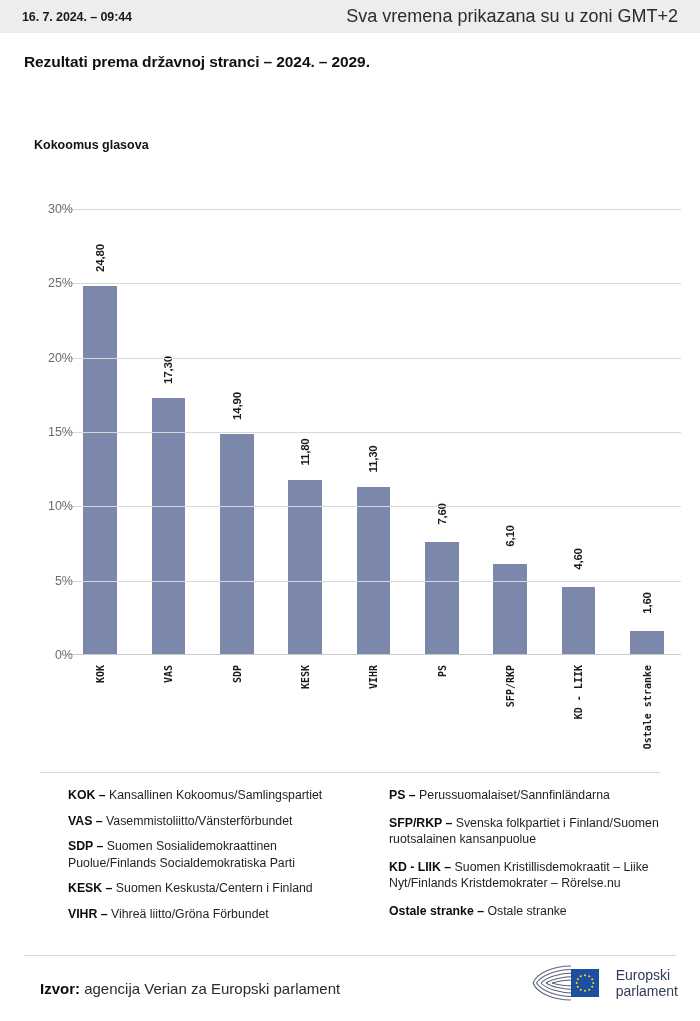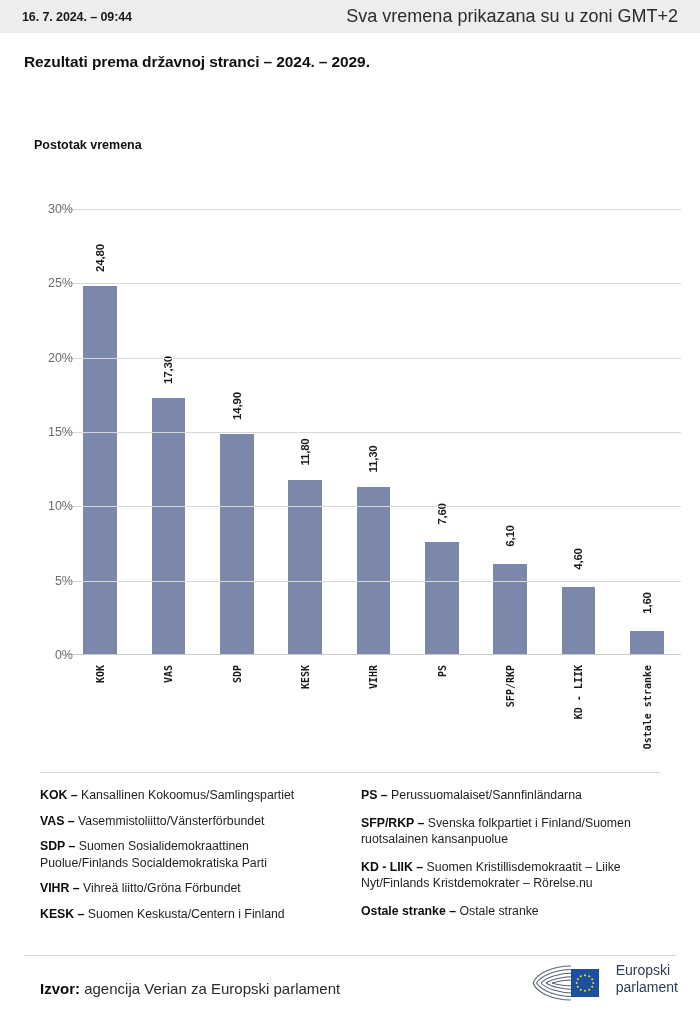--- a/index.html
+++ b/index.html
@@ -170,20 +170,21 @@
     background: #d3d3d3;
     margin: 0 16px 14px 16px;
   }
   .legend-cols {
     display: flex;
     gap: 22px;
     padding: 0 16px;
   }
   .legend-col {
     flex: 1;
+    margin-left: 28px;
   }
   .legend-item {
     font-size: 12.3px;
     line-height: 16.5px;
     color: #1f1f1f;
     margin-bottom: 9px;
   }
   .legend-item b {
     font-weight: bold;
     color: #0d0d0d;
@@ -221,21 +222,21 @@
     font-weight: bold;
     color: #0d0d0d;
   }
 
   
   .ep-logo {
     position: absolute;
     right: 22px;
     top: 962px;
     display: flex;
-    align-items: flex-start;
+    align-items: center;
     gap: 11px;
   }
   .ep-mark {
     width: 74px;
     height: 42px;
     position: relative;
   }
   .ep-text {
     font-size: 14px;
     line-height: 16.5px;
@@ -248,21 +249,21 @@
 
 <div class="topbar">
   <div class="topbar-date">16. 7. 2024. – 09:44</div>
   <div class="topbar-tz">Sva vremena prikazana su u zoni GMT+2</div>
 </div>
 
 <div class="titles">
   <h1 class="title-main">Rezultati prema državnoj stranci – 2024. – 2029.</h1>
 </div>
 
-<div class="chart-caption">Postotak vremena</div>
+<div class="chart-caption">Kokoomus glasova</div>
 
 <div class="chart-wrap">
   <div class="chart-area" id="chart-area">
     <div class="bars" id="bars-container">
         <div class="bar-slot" style="left: 0px; width: 68.3333px;">
           <div class="bar" style="height: 368.693px; width: 33.4833px; left: 17.425px; background: rgb(123, 135, 171);"></div>
           <div class="bar-value" style="bottom: 390.693px;">24,80</div>
           <div class="bar-cat">KOK</div>
         </div>
         <div class="bar-slot" style="left: 68.3333px; width: 68.3333px;">
@@ -323,22 +324,22 @@
     </div>
 </div>
 
 <div class="legend">
   <div class="legend-divider"></div>
   <div class="legend-cols">
     <div class="legend-col legend-col-left" id="legend-left">
         <div class="legend-item"><b>KOK –</b><span> Kansallinen Kokoomus/Samlingspartiet</span></div>
         <div class="legend-item"><b>VAS –</b><span> Vasemmistoliitto/Vänsterförbundet</span></div>
         <div class="legend-item"><b>SDP –</b><span> Suomen Sosialidemokraattinen Puolue/Finlands Socialdemokratiska Parti</span></div>
+        <div class="legend-item"><b>KESK –</b><span> Suomen Keskusta/Centern i Finland</span></div>
         <div class="legend-item"><b>VIHR –</b><span> Vihreä liitto/Gröna Förbundet</span></div>
-        <div class="legend-item"><b>KESK –</b><span> Suomen Keskusta/Centern i Finland</span></div>
       </div>
     <div class="legend-col legend-col-right" id="legend-right">
         <div class="legend-item"><b>PS –</b><span> Perussuomalaiset/Sannfinländarna</span></div>
         <div class="legend-item"><b>SFP/RKP –</b><span> Svenska folkpartiet i Finland/Suomen ruotsalainen kansanpuolue</span></div>
         <div class="legend-item"><b>KD - LIIK –</b><span> Suomen Kristillisdemokraatit – Liike Nyt/Finlands Kristdemokrater – Rörelse.nu</span></div>
         <div class="legend-item"><b>Ostale stranke –</b><span> Ostale stranke</span></div>
       </div>
   </div>
 </div>
 

